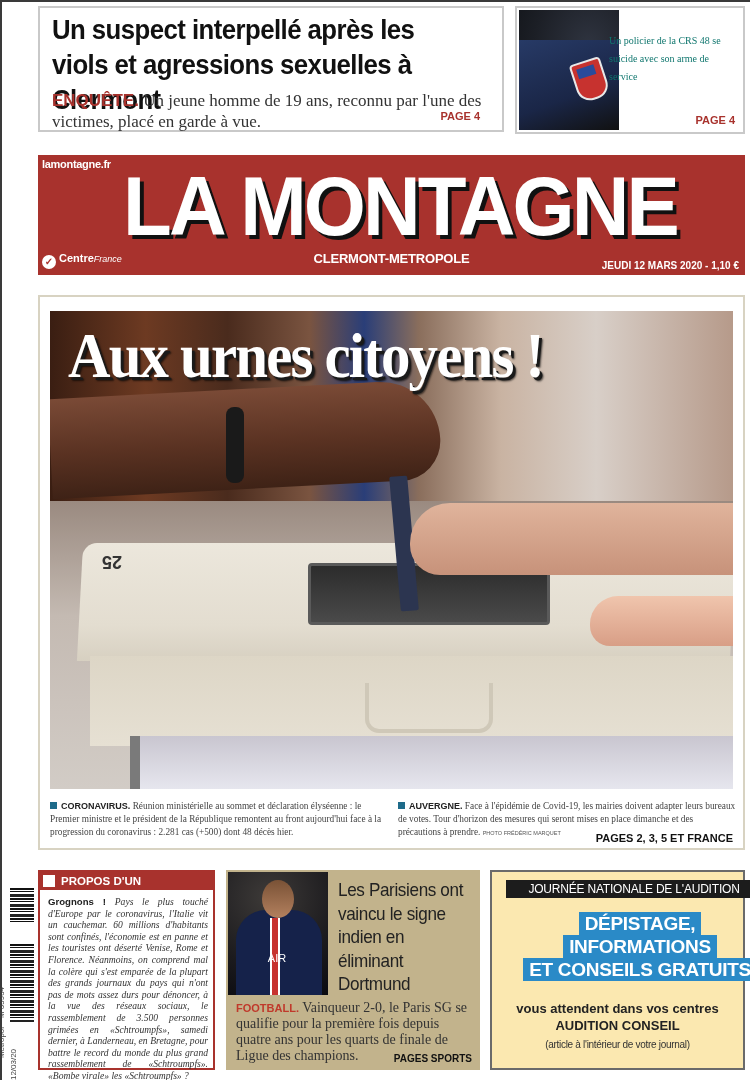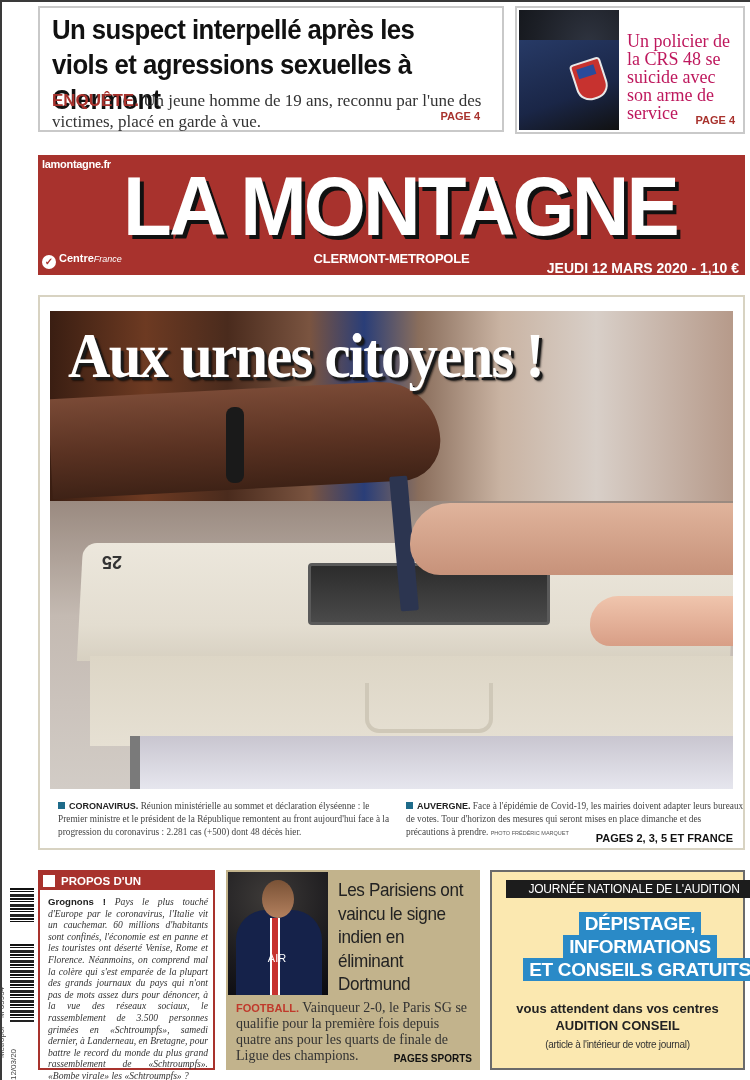--- a/index.html
+++ b/index.html
@@ -55,22 +55,22 @@
   .teaser-side .photo .badge::before {
     content: ""; position: absolute; left: 4px; top: 4px; width: 18px; height: 10px; background: #2a4b9b;
   }
   .teaser-side .location {
     position: absolute; left: 110px; top: 6px; font-weight: bold; font-size: 13px; color: #a8322d;
   }
   .teaser-side .location .sq {
     display: inline-block; width: 9px; height: 9px; background: #9a9a9a; margin-right: 5px; vertical-align: 0;
   }
   .teaser-side .summary {
-    position: absolute; left: 110px; top: 24px; width: 112px;
-    font-family: "Liberation Serif", serif; font-size: 18px; line-height: 18px; color: #be185d;
+    position: absolute; left: 92px; top: 24px; width: 112px;
+    font-family: "Liberation Serif", serif; font-size: 10px; line-height: 18px; color: #0f766e;
   }
   .teaser-side .page-ref { right: 8px; bottom: 6px; }
 
   
   .masthead {
     position: absolute; left: 38px; top: 155px; width: 707px; height: 120px;
     background: #a8322d;
   }
   .masthead .site-url {
     position: absolute; left: 4px; top: 3px; color: #fff; font-weight: bold; font-size: 11px;
@@ -88,21 +88,21 @@
   .masthead .group-logo .mark {
     display: inline-block; width: 14px; height: 14px; border-radius: 50%; background: #fff; color: #a8322d;
     font-size: 10px; text-align: center; line-height: 14px; margin-right: 3px; vertical-align: -3px;
   }
   .masthead .group-logo i { font-weight: normal; font-size: 9px; }
   .masthead .edition {
     position: absolute; left: 0; width: 707px; top: 96px; text-align: center;
     color: #fff; font-weight: bold; font-size: 13px; letter-spacing: -0.2px;
   }
   .masthead .dateline {
-    position: absolute; right: 6px; top: 105px; color: #fff; font-weight: bold; font-size: 14px;
+    position: absolute; right: 6px; top: 105px; color: #fff; font-weight: bold; font-size: 10px;
   }
 
   
   .main-frame {
     position: absolute; left: 38px; top: 295px; width: 707px; height: 555px;
     border: 2px solid #d8d3c2; box-sizing: border-box; background: #fff;
   }
   .main-photo {
     position: absolute; left: 10px; top: 14px; width: 683px; height: 478px; overflow: hidden;
     background: linear-gradient(90deg, #3a1e12 0%, #6d3a22 14%, #4a2b1d 26%, #7a5440 38%, #2a3e78 46%, #8a6e5c 54%, #c9b3a2 66%, #d8cfc8 80%, #b69a8a 100%);
@@ -159,21 +159,21 @@
   }
   .main-headline {
     position: absolute; left: 18px; top: 8px; width: 650px;
     font-family: "Liberation Serif", serif; font-weight: bold; color: #fff;
     font-size: 64px; line-height: 74px; letter-spacing: -2px;
     text-shadow: 3px 3px 0 #1a1a1a, 4px 4px 2px rgba(0,0,0,0.6);
     transform: scaleX(0.92); transform-origin: left top;
   }
   .caption {
     position: absolute; top: 503px;
-    font-family: "Liberation Serif", serif; font-size: 9.3px; line-height: 13px; color: #444; margin-left: 8px;
+    font-family: "Liberation Serif", serif; font-size: 9.3px; line-height: 13px; color: #444;
   }
   .caption .sq { display: inline-block; width: 7px; height: 7px; background: #1e6b8a; margin-right: 4px; }
   .caption .lbl { font-family: "Liberation Sans", sans-serif; font-weight: bold; color: #222; font-size: 9px; }
   .caption .credit { font-family: "Liberation Sans", sans-serif; font-size: 5.5px; color: #555; }
   .caption-left { left: 10px; width: 338px; }
   .caption-right { left: 358px; width: 338px; }
   .main-frame .pages-ref {
     position: absolute; right: 10px; bottom: 4px; font-weight: bold; font-size: 11px; color: #111;
   }
 

